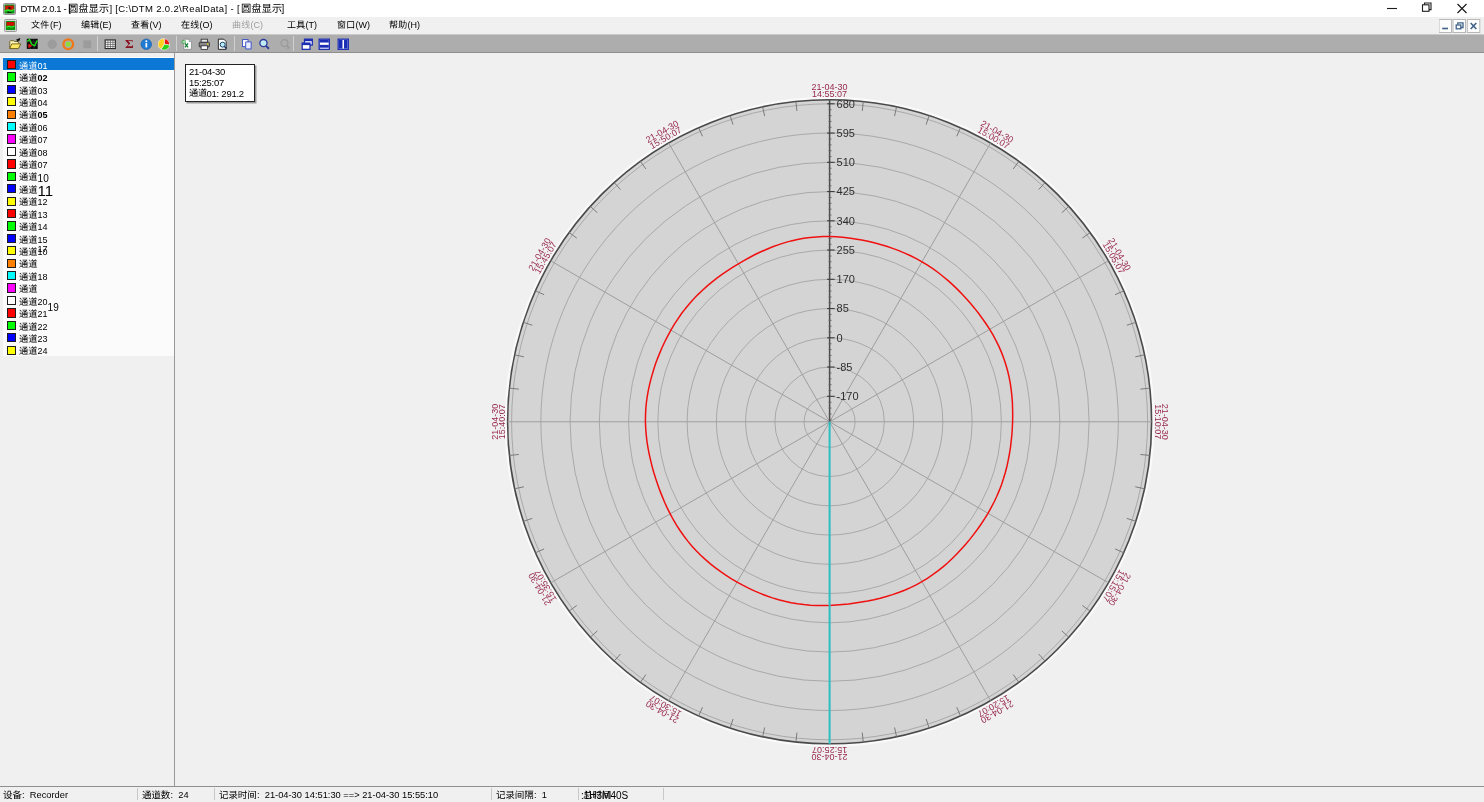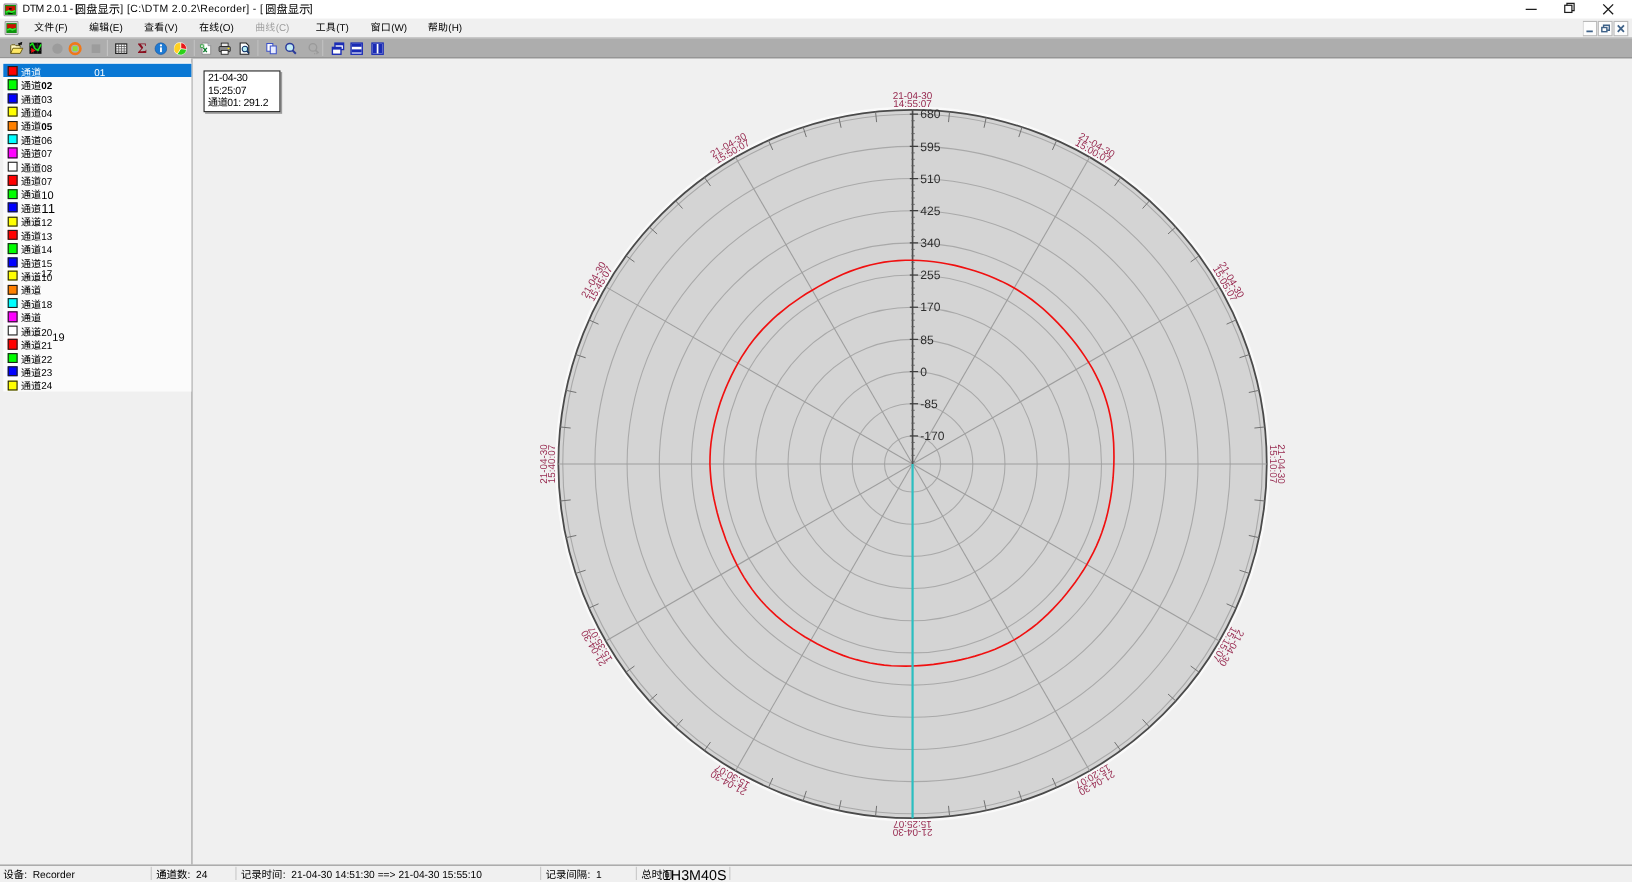--- a/index.html
+++ b/index.html
@@ -55,21 +55,21 @@
 <div style="position:absolute;left:68.1px;top:2.64px">
     <svg width="43.2" height="11.8" viewBox="0 0 43.2 11.8" style="overflow:visible">
       <g fill="#000" transform="translate(0,9.06) scale(0.01030,-0.01030)">
         <use href="#g04" x="0"></use>
         <use href="#g17" x="1000"></use>
         <use href="#g14" x="2000"></use>
         <use href="#g19" x="3000"></use>
       </g>
     </svg>
   </div>
-<div style="position:absolute;left:109.4px;top:4.29px;font-size:9.5px;line-height:9.5px;color:#000;white-space:pre;letter-spacing:0.35px;">] [C:\DTM 2.0.2\Recorder] - [</div>
+<div style="position:absolute;left:109.4px;top:4.29px;font-size:9.5px;line-height:9.5px;color:#000;white-space:pre;letter-spacing:0.35px;">] [C:\DTM 2.0.2\RealData] - [</div>
 <div style="position:absolute;left:241.1px;top:2.64px">
     <svg width="43.2" height="11.8" viewBox="0 0 43.2 11.8" style="overflow:visible">
       <g fill="#000" transform="translate(0,9.06) scale(0.01030,-0.01030)">
         <use href="#g04" x="0"></use>
         <use href="#g17" x="1000"></use>
         <use href="#g14" x="2000"></use>
         <use href="#g19" x="3000"></use>
       </g>
     </svg>
   </div>
@@ -264,21 +264,21 @@
 <div class="abs" style="left:3px;top:57.80px;width:171px;height:12.4px;background:#0a78d4"></div>
 <div class="abs" style="left:7.3px;top:59.90px;width:9px;height:9.3px;background:#ff0000;border:1.2px solid #1d1d1d"></div>
 <div style="position:absolute;left:19.0px;top:60.70px">
     <svg width="20.4" height="10.6" viewBox="0 0 20.4 10.6" style="overflow:visible">
       <g fill="#fff" transform="translate(0,8.10) scale(0.00920,-0.00920)">
         <use href="#g26" x="0"></use>
         <use href="#g27" x="1000"></use>
       </g>
     </svg>
   </div>
-<div style="position:absolute;left:37.6px;top:61.78px;font-size:9.0px;line-height:9.0px;color:#fff;white-space:pre;margin-left:48px;">01</div>
+<div style="position:absolute;left:37.6px;top:61.78px;font-size:9.0px;line-height:9.0px;color:#fff;white-space:pre;">01</div>
 <div class="abs" style="left:7.3px;top:72.32px;width:9px;height:9.3px;background:#00ff00;border:1.2px solid #1d1d1d"></div>
 <div style="position:absolute;left:19.0px;top:73.12px">
     <svg width="20.4" height="10.6" viewBox="0 0 20.4 10.6" style="overflow:visible">
       <g fill="#000" transform="translate(0,8.10) scale(0.00920,-0.00920)">
         <use href="#g26" x="0"></use>
         <use href="#g27" x="1000"></use>
       </g>
     </svg>
   </div>
 <div style="position:absolute;left:37.6px;top:74.20px;font-size:9.0px;line-height:9.0px;color:#000;white-space:pre;font-weight:bold;">02</div>
@@ -364,21 +364,21 @@
 <div style="position:absolute;left:37.6px;top:173.56px;font-size:10px;line-height:9.0px;color:#000;white-space:pre;">10</div>
 <div class="abs" style="left:7.3px;top:184.10px;width:9px;height:9.3px;background:#0000ff;border:1.2px solid #1d1d1d"></div>
 <div style="position:absolute;left:19.0px;top:184.90px">
     <svg width="20.4" height="10.6" viewBox="0 0 20.4 10.6" style="overflow:visible">
       <g fill="#000" transform="translate(0,8.10) scale(0.00920,-0.00920)">
         <use href="#g26" x="0"></use>
         <use href="#g27" x="1000"></use>
       </g>
     </svg>
   </div>
-<div style="position:absolute;left:37.6px;top:185.98px;font-size:12px;line-height:9.0px;color:#000;white-space:pre;">11</div>
+<div style="position:absolute;left:37.6px;top:185.98px;font-size:15px;line-height:9.0px;color:#000;white-space:pre;">11</div>
 <div class="abs" style="left:7.3px;top:196.52px;width:9px;height:9.3px;background:#ffff00;border:1.2px solid #1d1d1d"></div>
 <div style="position:absolute;left:19.0px;top:197.32px">
     <svg width="20.4" height="10.6" viewBox="0 0 20.4 10.6" style="overflow:visible">
       <g fill="#000" transform="translate(0,8.10) scale(0.00920,-0.00920)">
         <use href="#g26" x="0"></use>
         <use href="#g27" x="1000"></use>
       </g>
     </svg>
   </div>
 <div style="position:absolute;left:37.6px;top:198.40px;font-size:9.0px;line-height:9.0px;color:#000;white-space:pre;">12</div>
@@ -750,17 +750,17 @@
 <div style="position:absolute;left:534.0px;top:791.05px;font-size:9.3px;line-height:9.3px;color:#000;white-space:pre;">:  1</div>
 <div style="position:absolute;left:583.0px;top:789.94px">
     <svg width="30.2" height="10.9" viewBox="0 0 30.2 10.9" style="overflow:visible">
       <g fill="#000" transform="translate(0,8.36) scale(0.00950,-0.00950)">
         <use href="#g10" x="0"></use>
         <use href="#g13" x="989"></use>
         <use href="#g28" x="1979"></use>
       </g>
     </svg>
   </div>
-<div style="position:absolute;left:599px;top:791.05px;font-size:13px;line-height:9.3px;color:#000;white-space:pre;">:1H3M40S</div>
+<div style="position:absolute;left:581px;top:791.05px;font-size:10px;line-height:9.3px;color:#000;white-space:pre;">:1H3M40S</div>
 <div class="abs" style="left:137.3px;top:788px;width:1px;height:12px;background:#c8c8c8"></div>
 <div class="abs" style="left:214.0px;top:788px;width:1px;height:12px;background:#c8c8c8"></div>
 <div class="abs" style="left:491.0px;top:788px;width:1px;height:12px;background:#c8c8c8"></div>
 <div class="abs" style="left:578.0px;top:788px;width:1px;height:12px;background:#c8c8c8"></div>
 <div class="abs" style="left:663.0px;top:788px;width:1px;height:12px;background:#c8c8c8"></div>
 </body></html>

